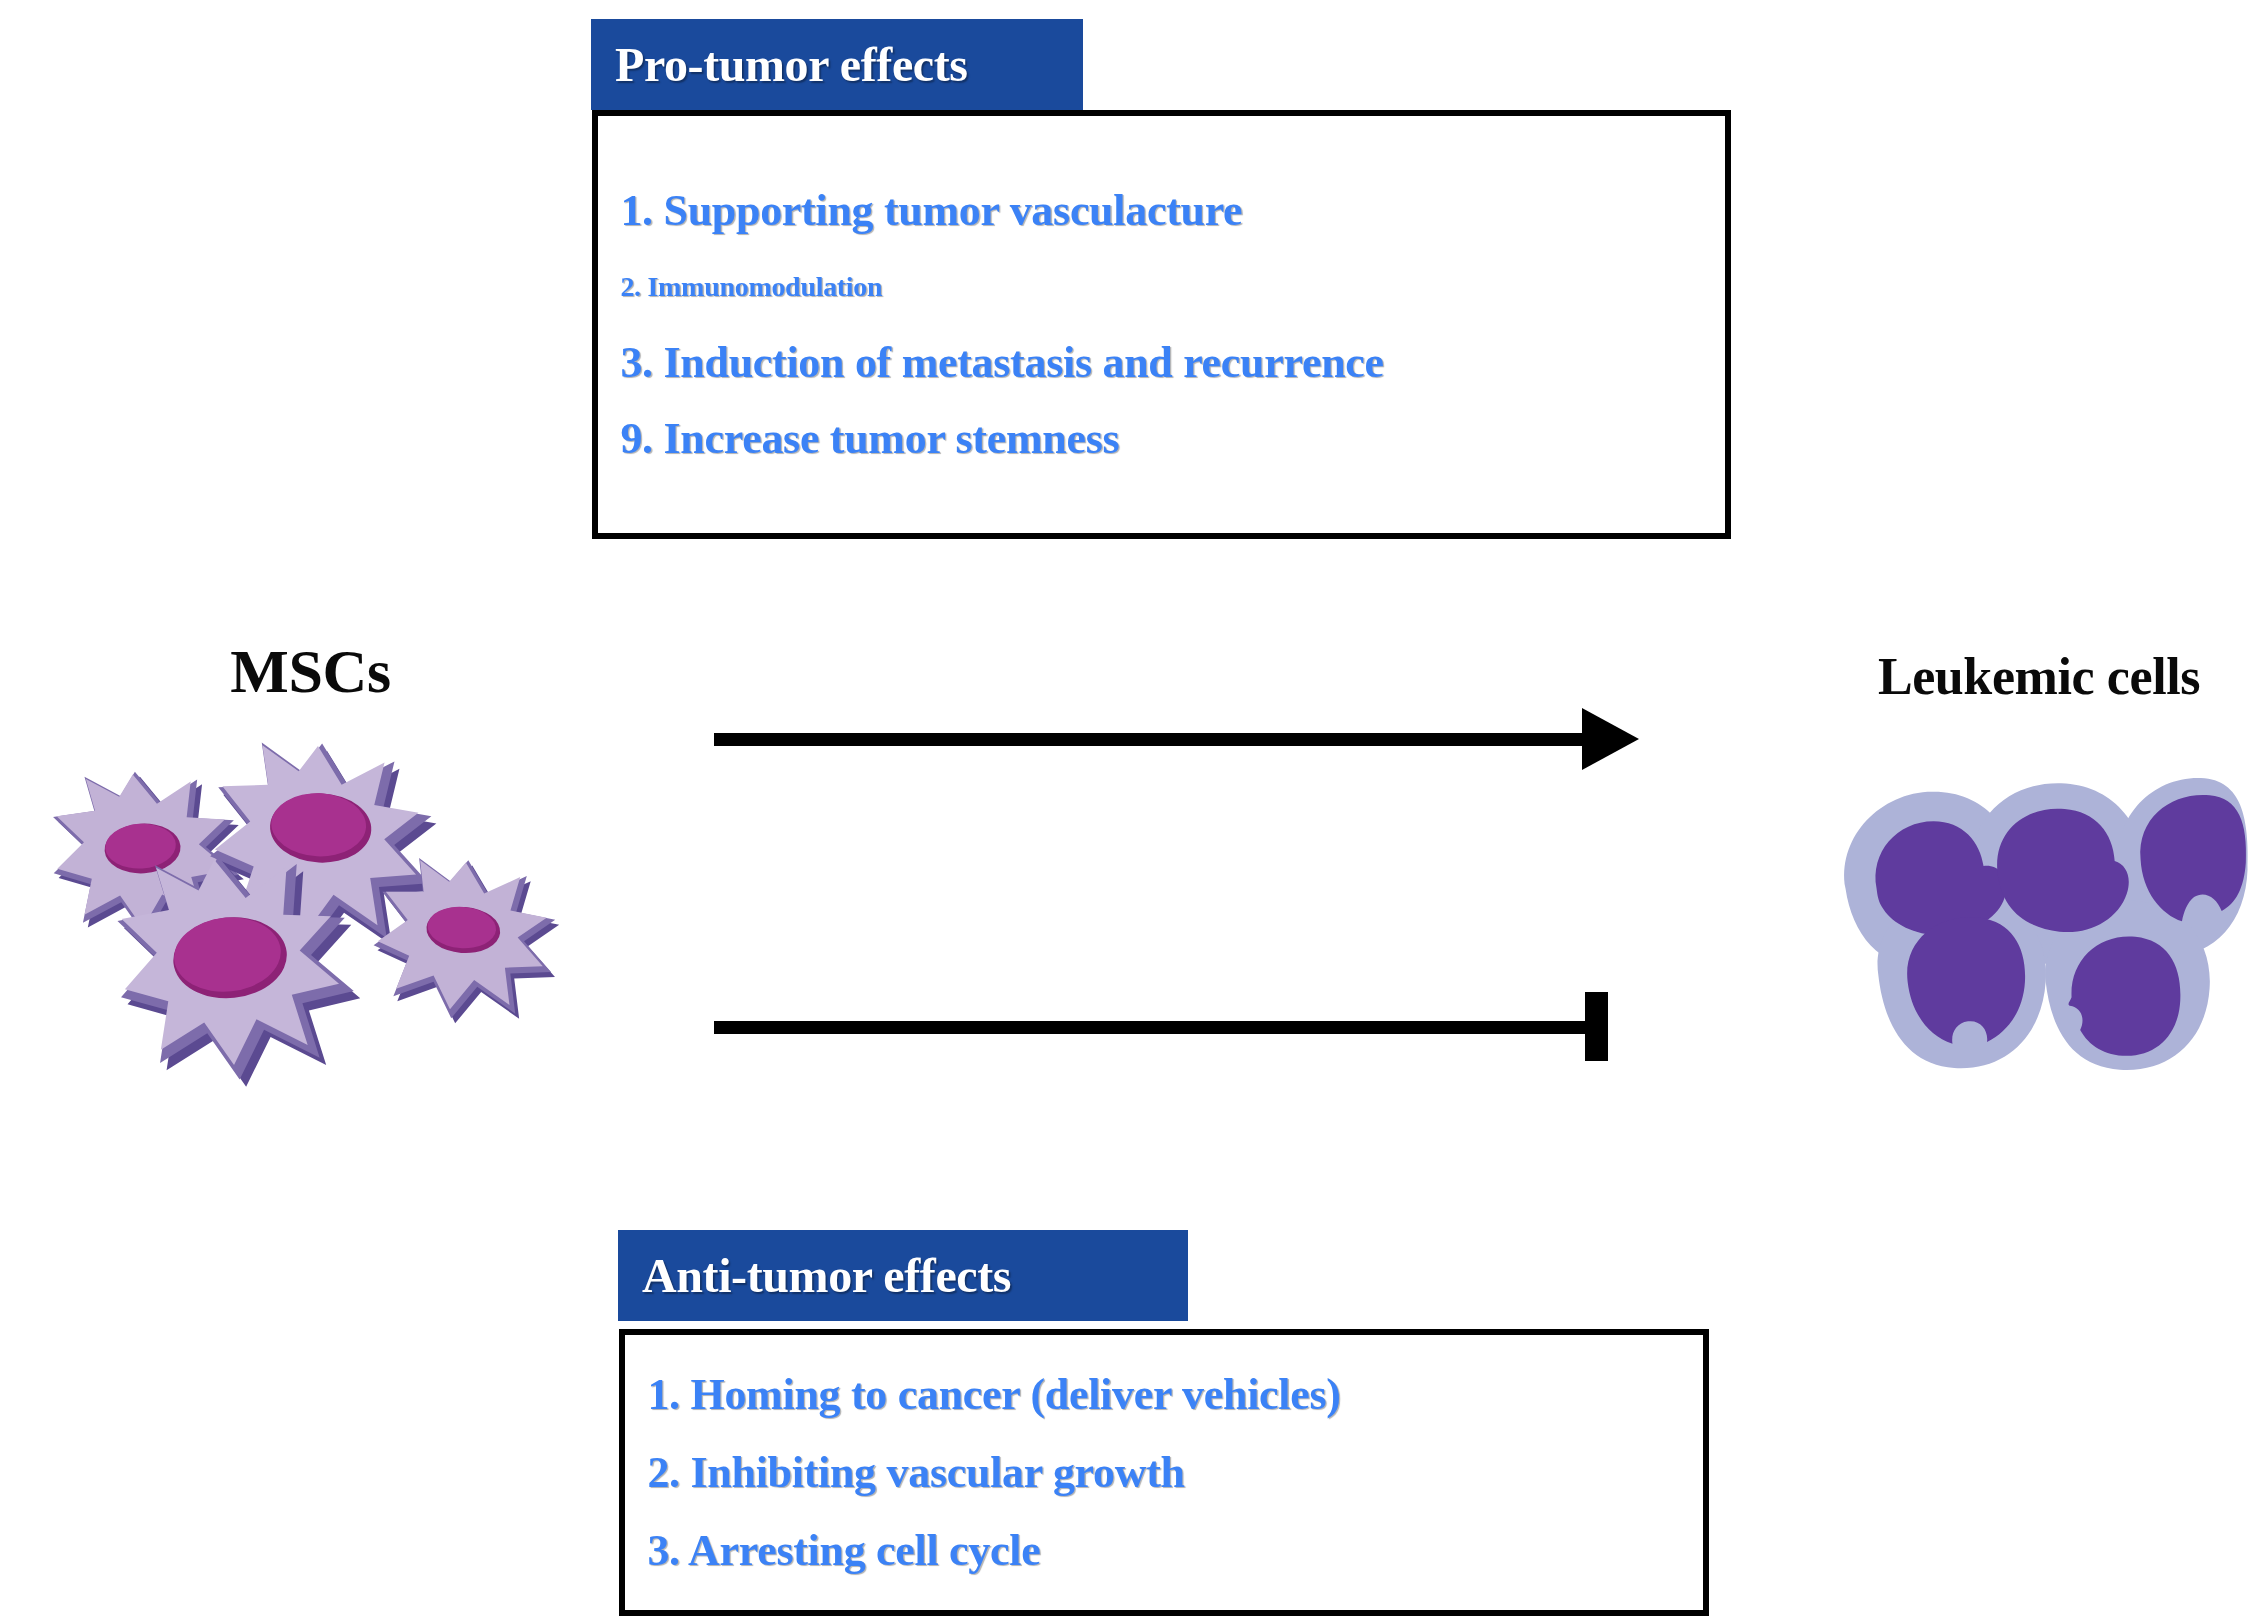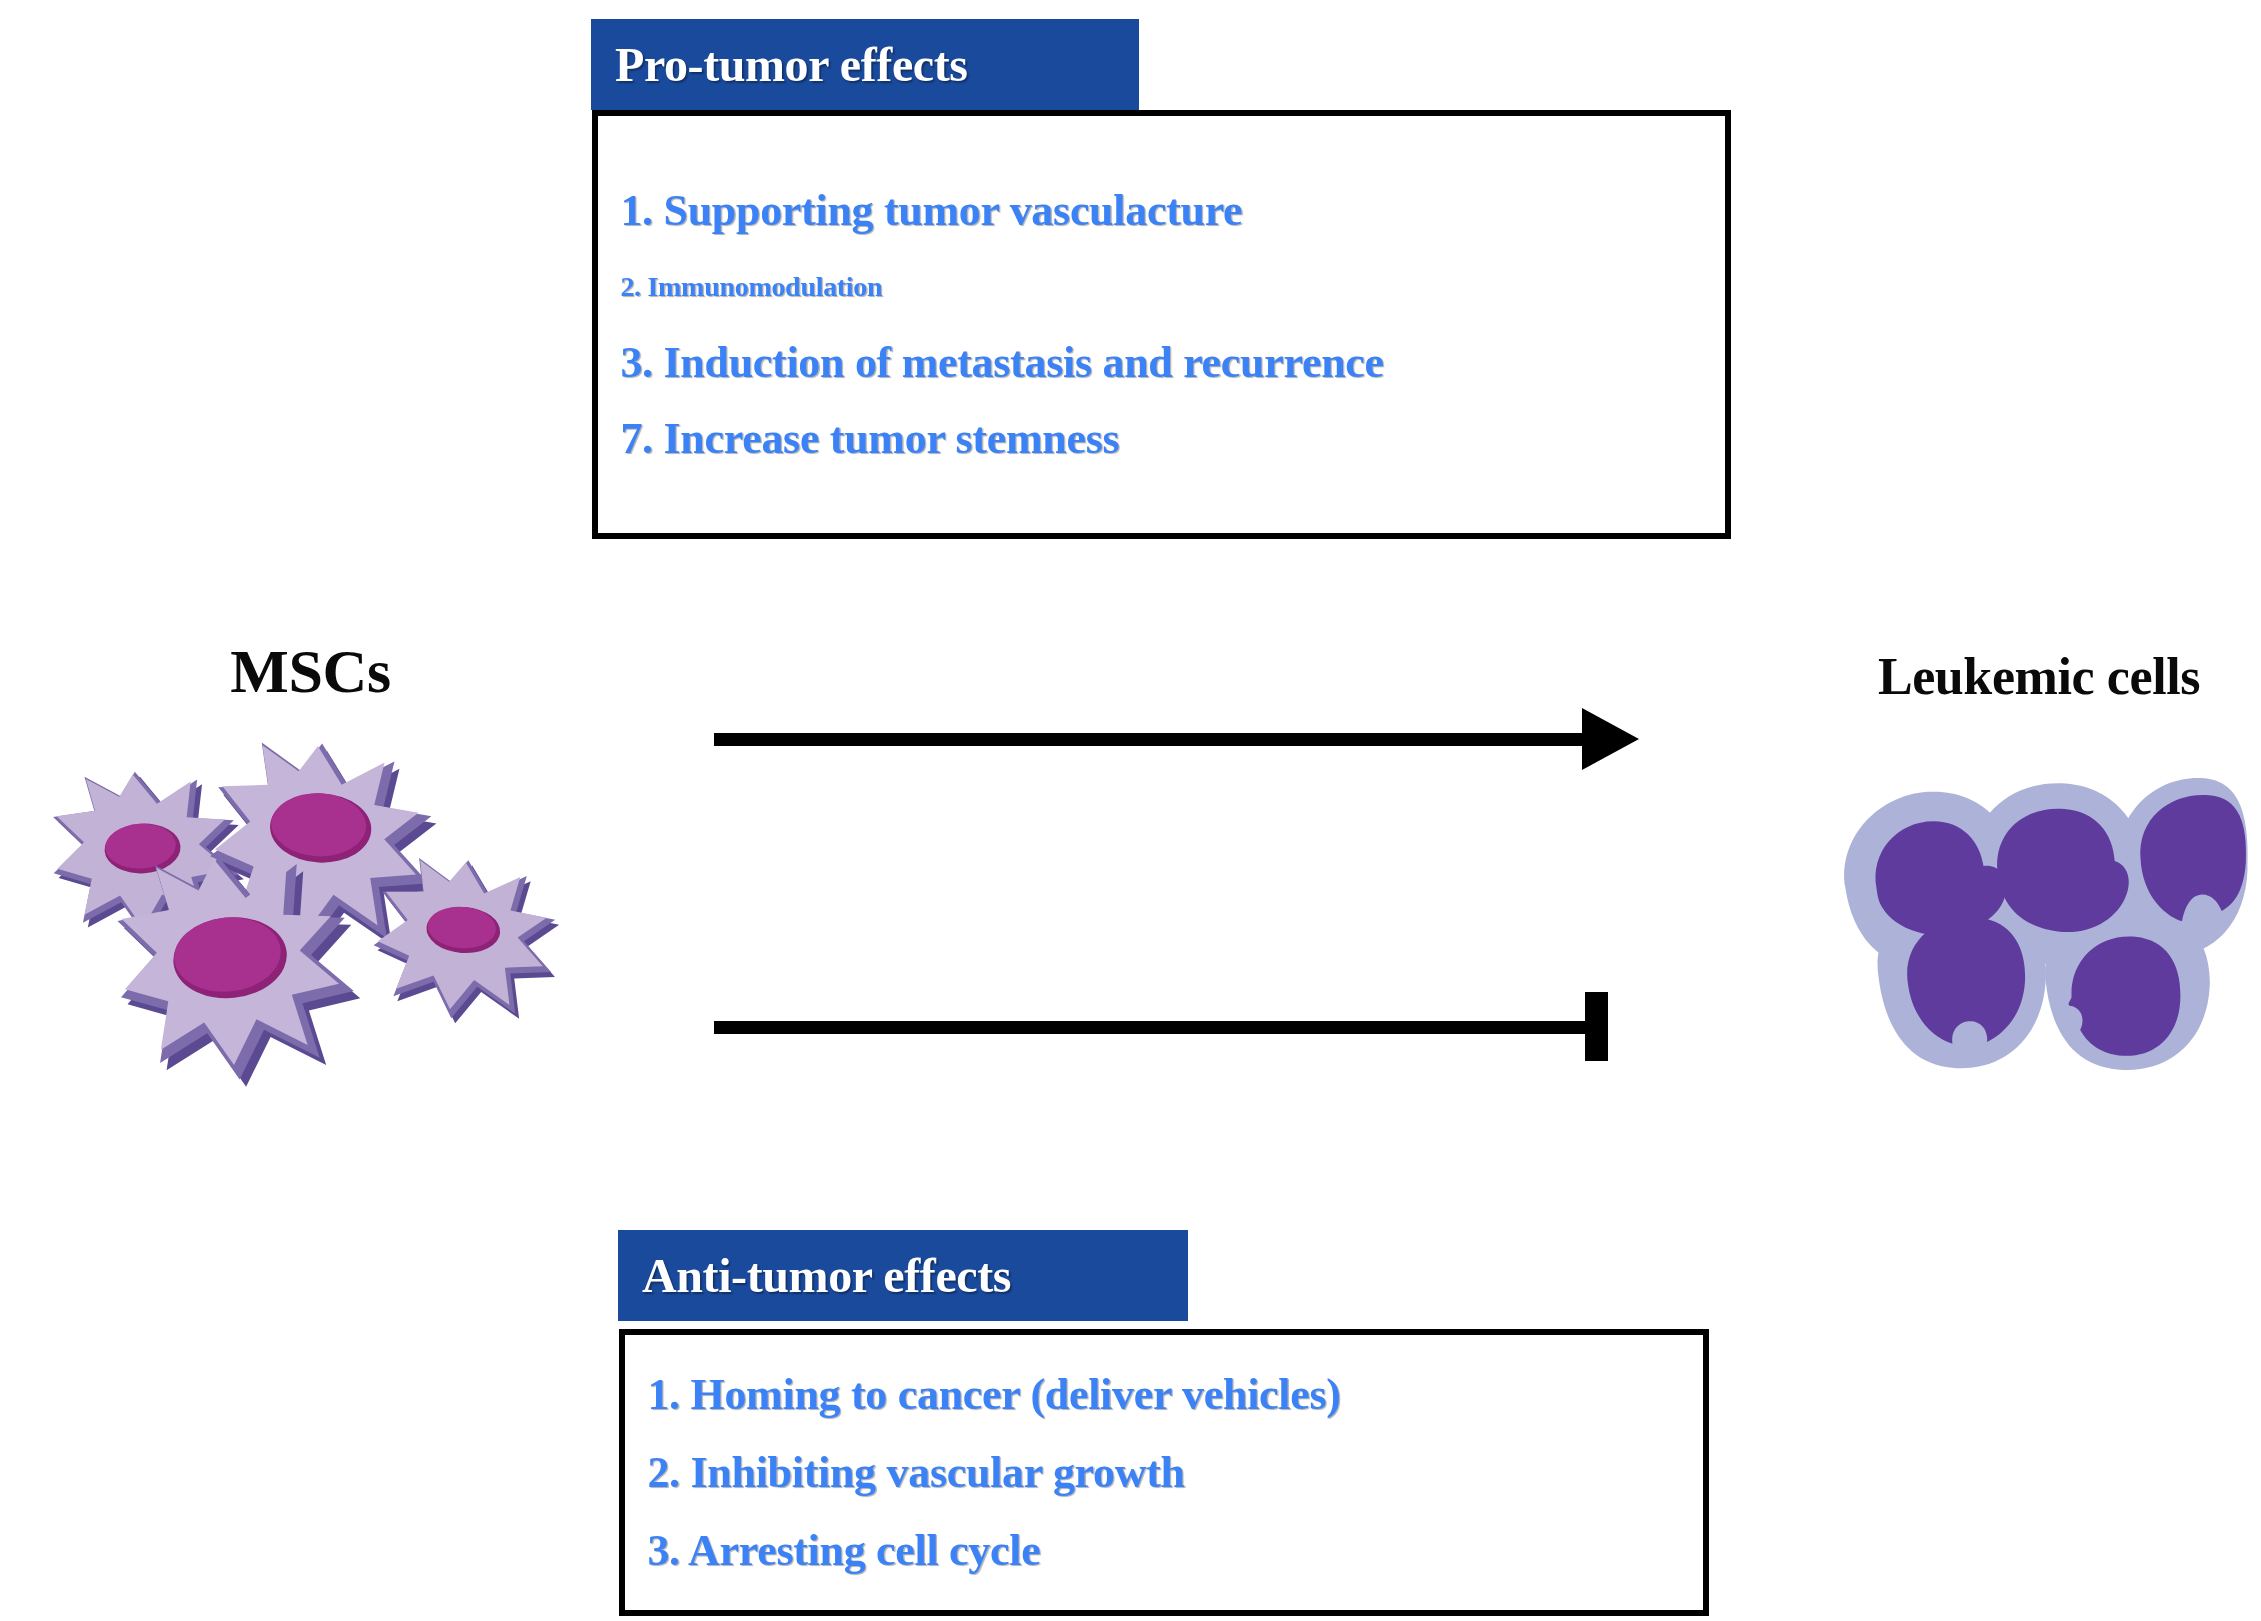--- a/index.html
+++ b/index.html
@@ -88,30 +88,30 @@
 
   
   .cellgroup { position: absolute; }
   .cellgroup svg { display: block; width: 100%; height: 100%; }
 </style>
 </head>
 <body>
 
 <div id="stage">
 
-  <div class="panel-header" style="left:591px; top:19px; width:548px; height:91px; padding-left:24px; font-size:48px;">
+  <div class="panel-header" style="left:591px; top:19px; width:492px; height:91px; padding-left:24px; font-size:48px;">
     <span>Pro-tumor effects</span>
   </div>
 
   <div class="panel-body" style="left:592px; top:110px; width:1139px; height:429px; padding:15.5px 22.4px;">
     <ul class="panel-list">
       <li style="font-size:44px; line-height:76px;">1. Supporting tumor vasculacture</li>
       <li style="font-size:28px; line-height:76px;">2. Immunomodulation</li>
       <li style="font-size:44px; line-height:76px;">3. Induction of metastasis and recurrence</li>
-      <li style="font-size:44px; line-height:76px;">7. Increase tumor stemness</li>
+      <li style="font-size:44px; line-height:76px;">9. Increase tumor stemness</li>
     </ul>
   </div>
 
   <div class="label" style="left:164px; top:623px; width:293px; font-size:62px;">MSCs</div>
 
   <div class="cellgroup" style="left:17px; top:716px; width:612px; height:371px;">
     <svg viewBox="0 0 710 430" xmlns="http://www.w3.org/2000/svg">
       <defs>
         <g id="mscShape">
           <path d="M100,8 L126,48 L168,22 L160,68 L205,74 L172,104 L206,140

